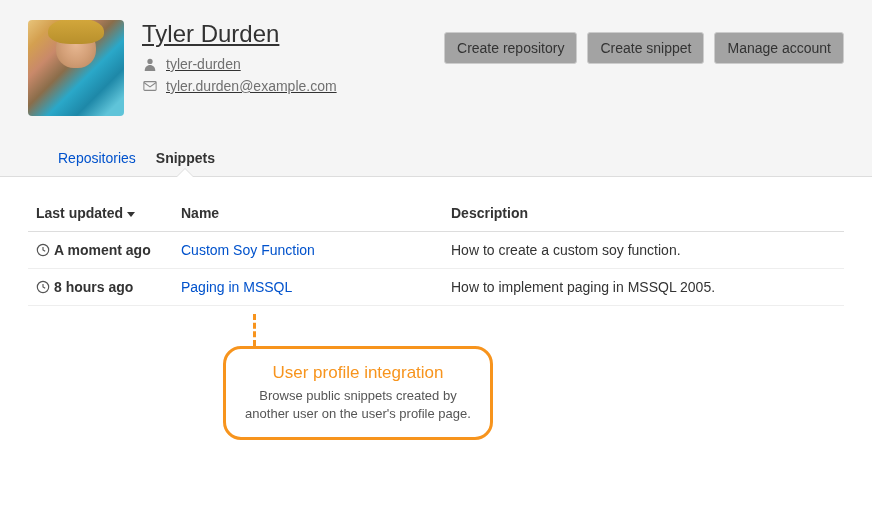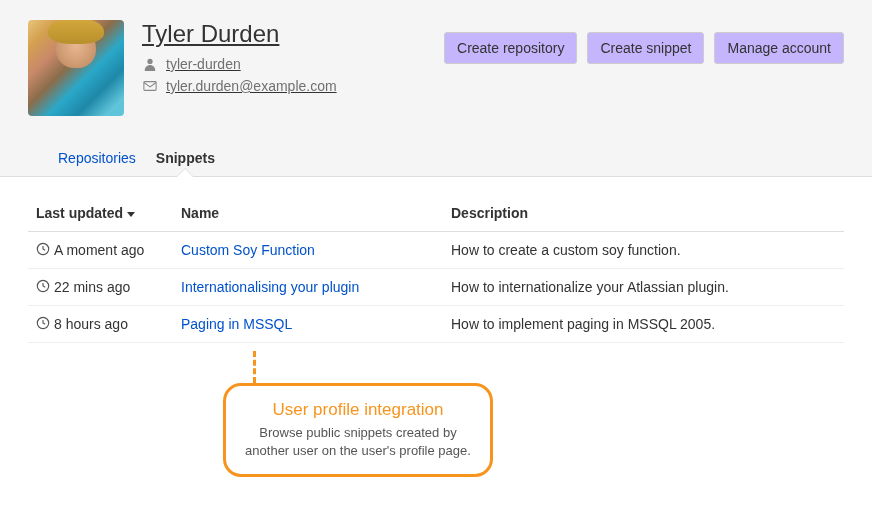--- a/index.html
+++ b/index.html
@@ -72,21 +72,21 @@
     justify-content: center;
     color: #707070;
   }
   .actions {
     display: flex;
     gap: 10px;
     align-items: flex-start;
     margin-top: 12px;
   }
   .btn {
-    background: #c4b5fd;
+    background: #a3a3a3;
     border: 1px solid #ccc;
     border-radius: 3px;
     padding: 7px 12px;
     font-size: 14px;
     color: #333;
     cursor: pointer;
   }
   .tabs {
     display: flex;
     gap: 16px;
@@ -152,23 +152,24 @@
   td {
     padding: 10px 8px;
     border-bottom: 1px solid #eee;
     font-size: 14px;
     vertical-align: middle;
   }
   .col-updated { width: 145px; }
   .col-name { width: 270px; }
   .time-cell {
     display: flex;
-    align-items: flex-start;
+    align-items: center;
     gap: 4px;
     color: #333;
+    font-weight: bold;
   }
   .clock-icon {
     width: 14px; height: 14px;
     flex-shrink: 0;
   }
   .link {
     color: #0052cc;
     text-decoration: none;
     cursor: pointer;
   }
@@ -265,33 +266,20 @@
         <td><a class="link">Custom Soy Function</a></td>
         <td>How to create a custom soy function.</td>
       </tr>
       <tr>
         <td>
           <div class="time-cell">
             <svg class="clock-icon" viewBox="0 0 16 16" fill="none" stroke="#555" stroke-width="1.3">
                 <circle cx="8" cy="8" r="6.5"></circle>
                 <path d="M8 4.5V8l2.5 1.5"></path>
               </svg>
-            <span>22 mins ago</span>
-          </div>
-        </td>
-        <td><a class="link">Internationalising your plugin</a></td>
-        <td>How to internationalize your Atlassian plugin.</td>
-      </tr>
-      <tr>
-        <td>
-          <div class="time-cell">
-            <svg class="clock-icon" viewBox="0 0 16 16" fill="none" stroke="#555" stroke-width="1.3">
-                <circle cx="8" cy="8" r="6.5"></circle>
-                <path d="M8 4.5V8l2.5 1.5"></path>
-              </svg>
             <span>8 hours ago</span>
           </div>
         </td>
         <td><a class="link">Paging in MSSQL</a></td>
         <td>How to implement paging in MSSQL 2005.</td>
       </tr>
     </tbody>
   </table>
 
   <div class="callout-wrap">

